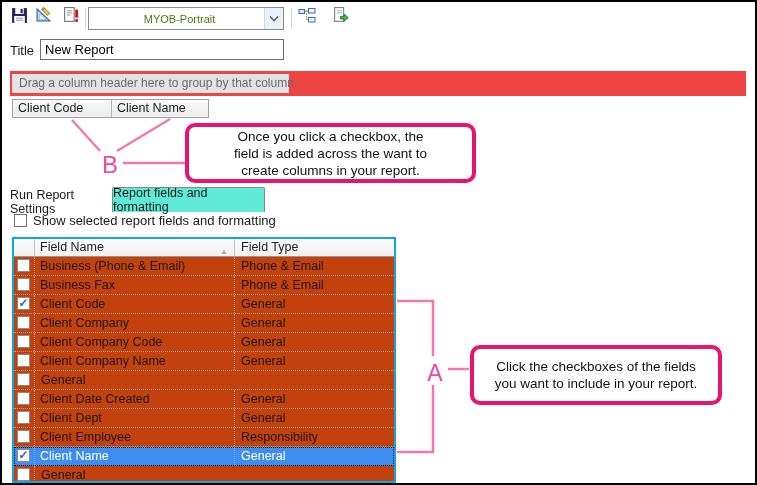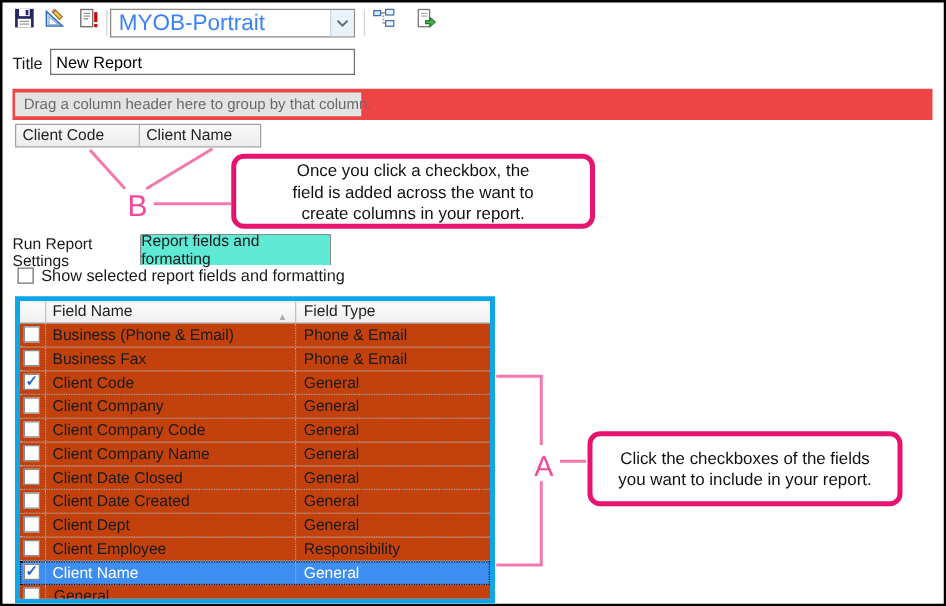--- a/index.html
+++ b/index.html
@@ -9,21 +9,21 @@
     background:#fff;overflow:hidden;
     font-family:"Liberation Sans",sans-serif;color:#1a1a1a;
   }
   
   .toolbtn{position:absolute;width:20px;height:20px;top:5px;display:flex;align-items:center;justify-content:center;cursor:pointer;}
   .vsep{position:absolute;top:6px;width:1px;height:21px;background:#d5d5d5;}
   .combo{
     position:absolute;left:86px;top:5px;width:196px;height:23px;
     border:1px solid #8a8a8a;background:#fff;display:flex;align-items:center;
   }
-  .combo-text{flex:1;padding-left:6px;font-size:18px;color:#3b82f6;white-space:nowrap;overflow:hidden;}
+  .combo-text{flex:1;padding-left:6px;font-size:11px;color:#4d7c0f;white-space:nowrap;overflow:hidden;text-align:center;}
   .combo-btn{width:19px;height:100%;background:#e9f1f9;border-left:1px solid #c9d9e8;display:flex;align-items:center;justify-content:center;}
   
   .title-label{position:absolute;left:8px;top:41px;font-size:13px;}
   .title-input{
     position:absolute;left:38px;top:37px;width:244px;height:21px;
     border:1px solid #707070;font-family:"Liberation Sans",sans-serif;font-size:13px;padding:0 4px;outline:none;
   }
   
   .group-panel{position:absolute;left:8px;top:69px;width:736px;height:25px;background:#ef4444;}
   .drag-box{
@@ -48,21 +48,21 @@
   .tab.inactive{left:8px;top:189px;width:103px;height:21px;color:#1a1a1a;}
   .tab.active{
     left:110px;top:185px;width:153px;height:25px;background:#5eead4;
     border:1px solid #898989;border-bottom:none;border-radius:2px 2px 0 0;
   }
   
   .cbx{width:13px;height:13px;border:1px solid #707070;background:#fff;display:inline-block;}
   .show-row-box{position:absolute;left:12px;top:212px;cursor:pointer;}
   .show-row-label{position:absolute;left:31px;top:211px;font-size:13px;}
   
-  .ftable{position:absolute;left:10px;top:235px;width:384px;height:246px;border:4px solid #0ea5e9;overflow:hidden;background:#fff;}
+  .ftable{position:absolute;left:10px;top:235px;width:384px;height:246px;border:2px solid #0ea5e9;overflow:hidden;background:#fff;}
   .thead{display:flex;height:18px;background:linear-gradient(#fdfdfd,#efefef);border-bottom:1px solid #949494;font-size:12.5px;color:#222;}
   .thead .hc{height:100%;line-height:17px;position:relative;}
   .hc.c0{width:21px;border-right:1px solid #c2c2c2;}
   .hc.c1{width:200px;border-right:1px solid #c2c2c2;padding-left:5px;cursor:pointer;}
   .hc.c2{flex:1;padding-left:6px;cursor:pointer;}
   .sort-arrow{position:absolute;right:6px;top:4px;font-size:8px;color:#aeaeae;}
   .trow{display:flex;height:19px;border-bottom:1px dotted #a3a3a3;font-size:12.5px;cursor:pointer;background:#c2410c;}
   .trow .cell{height:100%;line-height:18px;overflow:hidden;white-space:nowrap;}
   .cell.cb-cell{width:21px;border-right:1px dotted #a3a3a3;}
   .cell.name-cell{width:200px;border-right:1px dotted #a3a3a3;padding-left:5px;}
@@ -234,21 +234,20 @@
           <div class="cell cb-cell">
             <span class="checkbox"></span>
           </div>
           <div class="cell name-cell">Client Company Name</div>
           <div class="cell type-cell">General</div>
         </div>
         <div class="trow">
           <div class="cell cb-cell">
             <span class="checkbox"></span>
           </div>
-          <div class="cell name-cell">Client Date Closed</div>
           <div class="cell type-cell">General</div>
         </div>
         <div class="trow">
           <div class="cell cb-cell">
             <span class="checkbox"></span>
           </div>
           <div class="cell name-cell">Client Date Created</div>
           <div class="cell type-cell">General</div>
         </div>
         <div class="trow">

